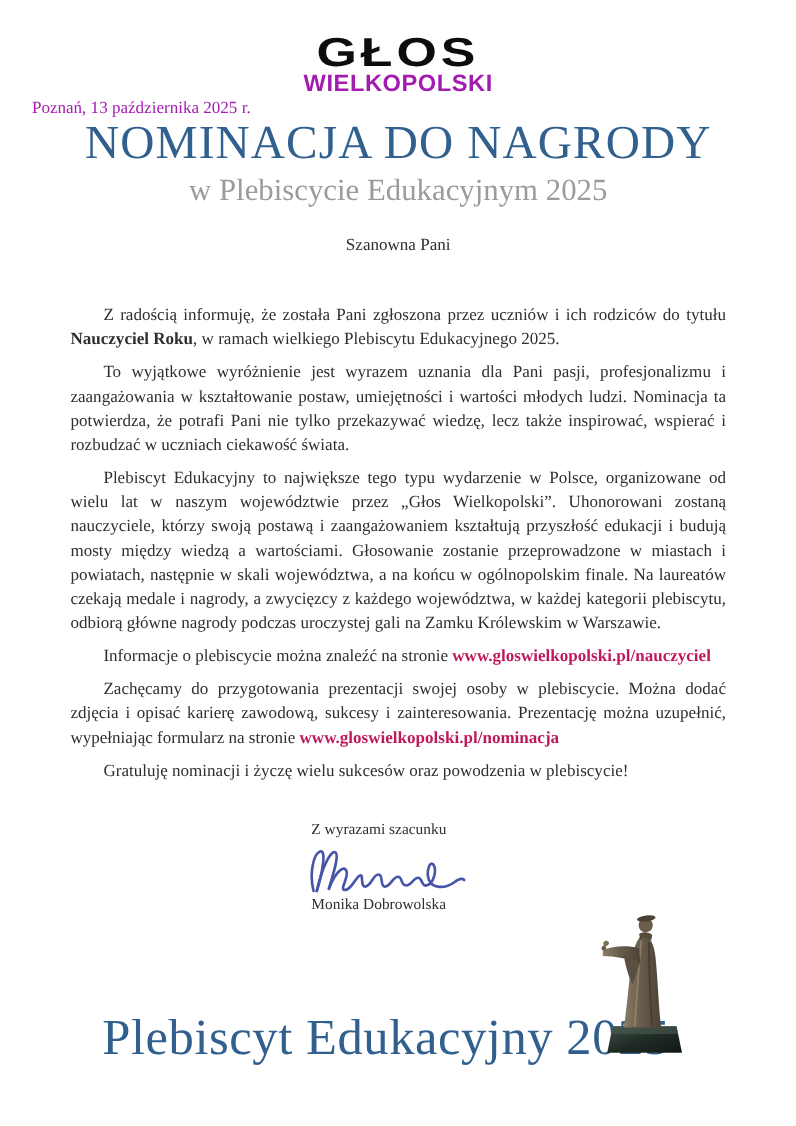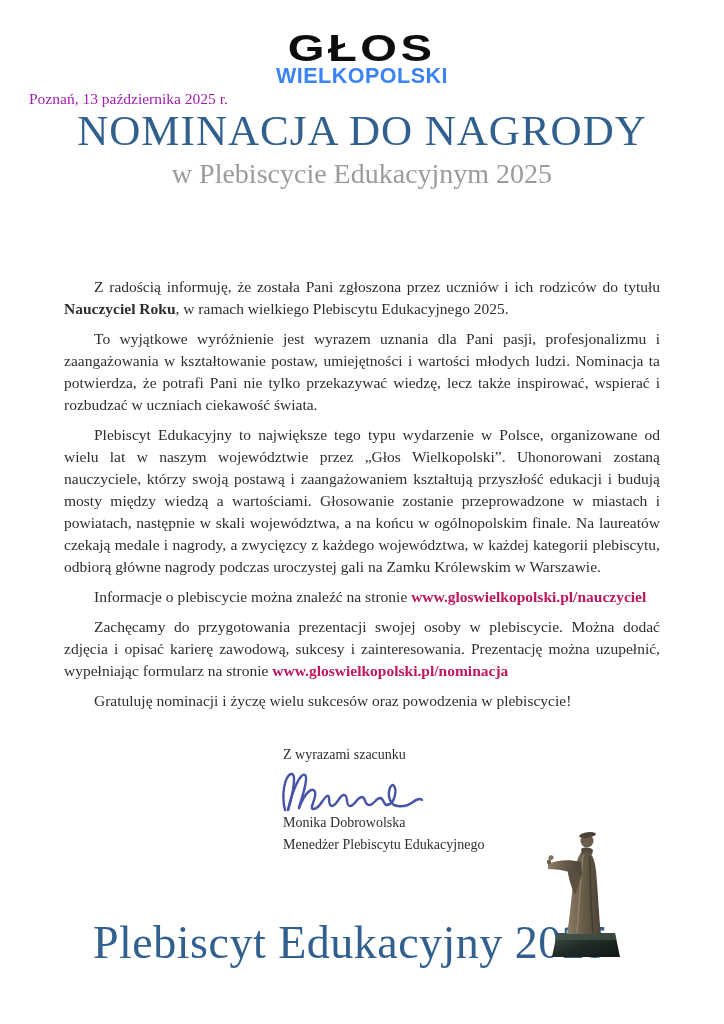--- a/index.html
+++ b/index.html
@@ -32,21 +32,21 @@
     transform: scaleX(1.18) scaleY(0.92);
     transform-origin: center;
   }
   .logo-wlkp {
     display: block;
     margin-top: -2px;
     font-family: "Liberation Sans", "DejaVu Sans", sans-serif;
     font-weight: 800;
     font-size: 21.5px;
     letter-spacing: 0.5px;
-    color: #3b82f6;
+    color: #a21caf;
   }
   .dateline {
     position: absolute;
     top: 90px;
     left: 0;
     width: 100%;
     font-size: 15.5px;
     color: #a21caf;
     padding-left: 29px;
   }
@@ -144,20 +144,21 @@
     <span class="logo-glos">GŁOS</span>
     <span class="logo-wlkp">WIELKOPOLSKI</span>
   </div>
 
   <div class="dateline">Poznań, 13 października 2025 r.</div>
 
   <div class="page-title">NOMINACJA DO NAGRODY</div>
   <div class="page-subtitle">w Plebiscycie Edukacyjnym 2025</div>
 
   <div class="salutation-block">
+    <div>Szanowna Pani</div>
   </div>
 
   <div class="body-text">
     <p><span>Z radością informuję, że została Pani zgłoszona przez uczniów i ich rodziców do tytułu </span><span class="bold">Nauczyciel Roku</span><span>, w ramach wielkiego Plebiscytu Edukacyjnego 2025.</span></p>
 
     <p>To wyjątkowe wyróżnienie jest wyrazem uznania dla Pani pasji, profesjonalizmu i zaangażowania w kształtowanie postaw, umiejętności i wartości młodych ludzi. Nominacja ta potwierdza, że potrafi Pani nie tylko przekazywać wiedzę, lecz także inspirować, wspierać i rozbudzać w uczniach ciekawość świata.</p>
 
     <p>Plebiscyt Edukacyjny to największe tego typu wydarzenie w Polsce, organizowane od wielu lat w naszym województwie przez „Głos Wielkopolski”. Uhonorowani zostaną nauczyciele, którzy swoją postawą i zaangażowaniem kształtują przyszłość edukacji i budują mosty między wiedzą a wartościami. Głosowanie zostanie przeprowadzone w miastach i powiatach, następnie w skali województwa, a na końcu w ogólnopolskim finale. Na laureatów czekają medale i nagrody, a zwycięzcy z każdego województwa, w każdej kategorii plebiscytu, odbiorą główne nagrody podczas uroczystej gali na Zamku Królewskim w Warszawie.</p>
 
     <p><span>Informacje o plebiscycie można znaleźć na stronie </span><a class="doc-link">www.gloswielkopolski.pl/nauczyciel</a></p>
@@ -172,21 +173,20 @@
     <div>Z wyrazami szacunku</div>
     <svg class="signature-svg" width="150" height="48" viewBox="0 0 150 48">
       <g fill="none" stroke="#3846a0" stroke-width="2.4" stroke-linecap="round" stroke-linejoin="round" opacity="0.92">
         <path d="M8 42 C4 26 8 8 14 6 C20 4 16 26 11 42"></path>
         <path d="M11 42 C16 20 24 4 28 7 C32 10 24 32 22 40"></path>
         <path d="M22 40 C28 24 36 18 38 24 C40 30 32 40 36 41 C42 42 46 30 50 28 C54 26 50 38 55 38 C61 37 62 27 67 27 C72 27 68 38 73 38 C78 38 80 29 85 29 C89 29 87 37 92 37 C97 37 99 30 103 30 C107 30 106 37 110 37"></path>
         <path d="M110 37 C118 36 120 22 117 18 C114 14 110 24 113 32 C116 40 128 40 136 34 C140 31 143 30 145 32"></path>
       </g>
     </svg>
     <div>Monika Dobrowolska</div>
-    <div>Menedżer Plebiscytu Edukacyjnego</div>
   </div>
 
   <div class="footer-title">Plebiscyt Edukacyjny 2025</div>
 
   <svg class="statuette" width="92" height="132" viewBox="0 0 92 132">
     <defs>
       <linearGradient id="bronze" x1="0" y1="0" x2="1" y2="0">
         <stop offset="0" stop-color="#8b7c66"></stop>
         <stop offset="0.45" stop-color="#6a5d4b"></stop>
         <stop offset="1" stop-color="#4b4236"></stop>

